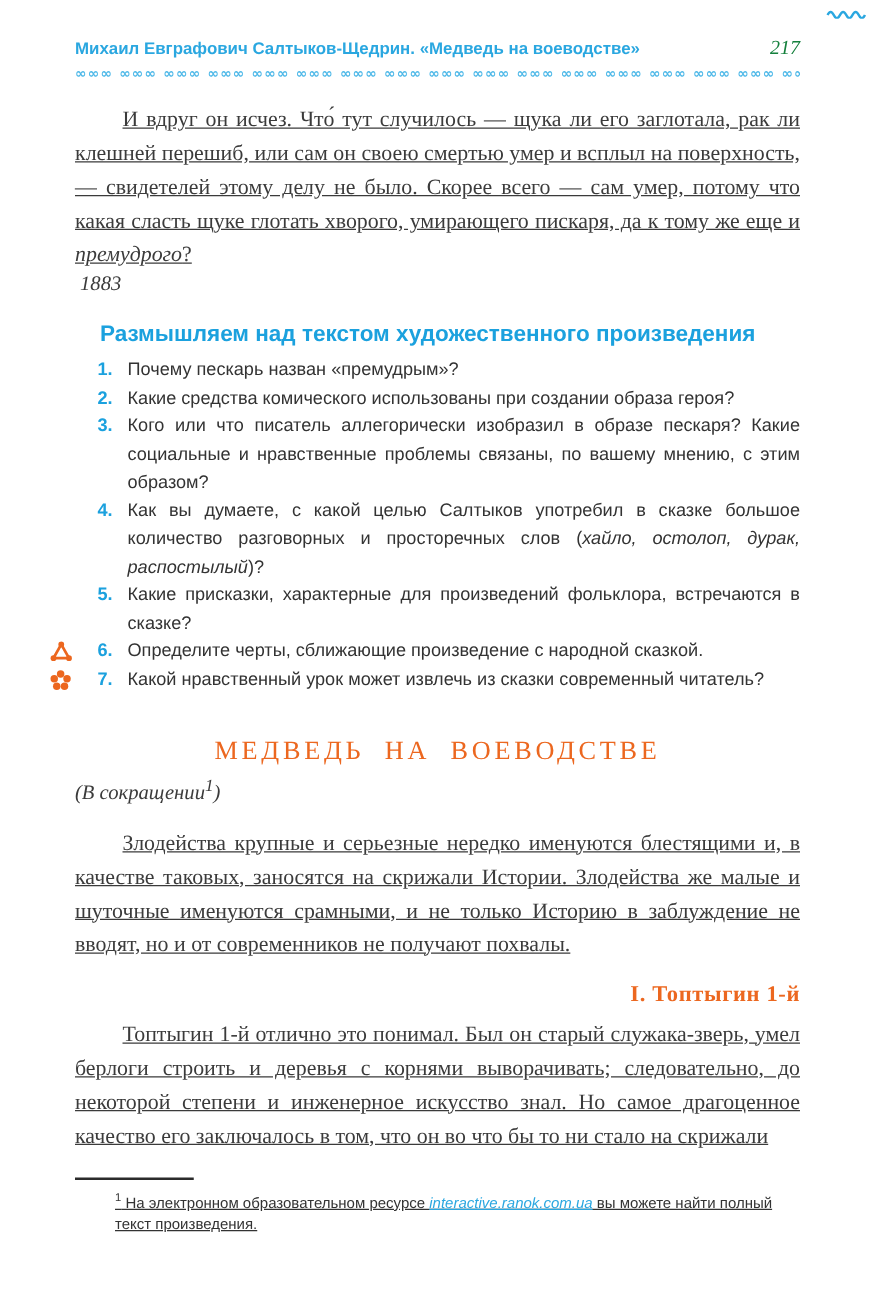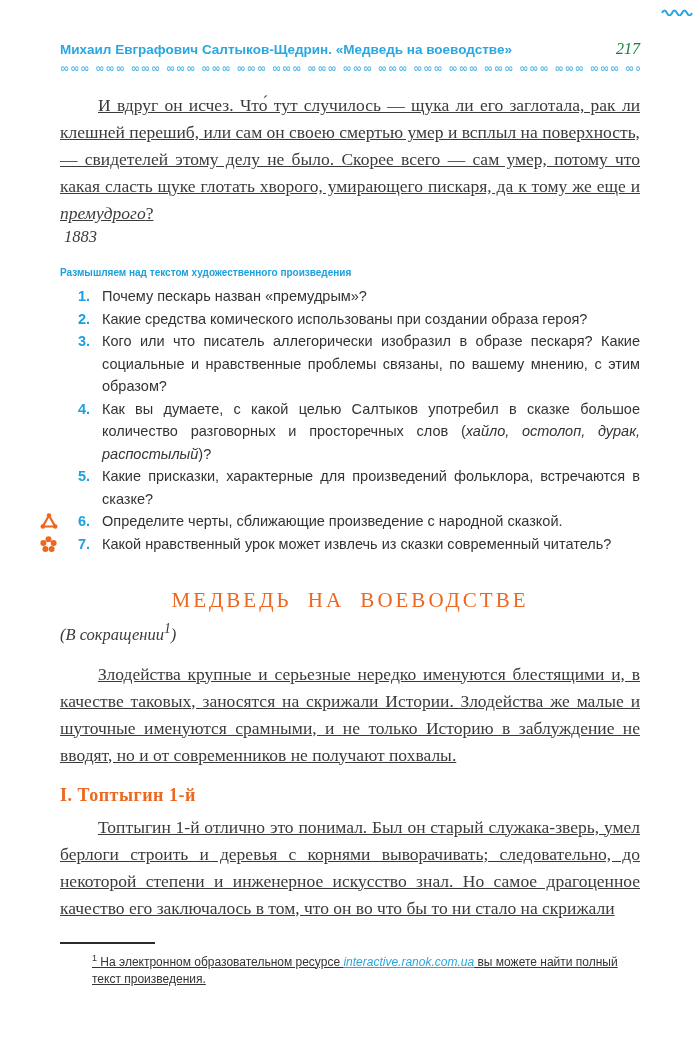--- a/index.html
+++ b/index.html
@@ -2,62 +2,62 @@
 <html><head>
 <meta charset="utf-8">
 <style>
   html,body{margin:0;padding:0;background:#e9e9e9;}
   .page{
     width:700px;height:1051px;background:#ffffff;position:relative;overflow:hidden;
     font-family:"Liberation Serif", serif;color:#3b3b3b;box-sizing:border-box;
     padding:0 60px;
   }
   
-  .running-row{display:flex;justify-content:space-between;align-items:baseline;margin-top:40px;text-align:right;}
+  .running-row{display:flex;justify-content:space-between;align-items:baseline;margin-top:30px;text-align:right;}
   .running-title{
     font-family:"Liberation Sans", sans-serif;font-size:13.5px;color:#2aa7e0;font-weight:bold;
   }
   .page-number{font-family:"Liberation Serif", serif;font-size:16px;color:#15803d;font-style:italic;}
   .chain-border{
     margin-top:4px;height:14px;overflow:hidden;white-space:nowrap;
     color:#4db8e8;font-family:"DejaVu Sans", sans-serif;font-size:11px;font-weight:bold;
     letter-spacing:1px;line-height:14px;
   }
   
   .para{
     font-size:17.5px;line-height:27px;text-align:justify;margin:0;text-decoration:underline;
   }
   .para.first{margin-top:16px;}
   .para .indent{display:inline-block;width:38px;}
   .year{font-style:italic;font-size:16.5px;margin-top:0;margin-left:4px;}
   
   .q-heading{
-    font-family:"Liberation Sans", sans-serif;font-weight:bold;font-size:10px;
-    color:#1ba1de;margin-top:20px;
+    font-family:"Liberation Sans", sans-serif;font-weight:bold;font-size:18px;
+    color:#1ba1de;margin-top:20px;margin-left:20px;
   }
   .questions{margin-top:7px;margin-left:18px;}
   .q-item{
     display:flex;position:relative;
     font-family:"Liberation Sans", sans-serif;font-size:14.5px;line-height:22.5px;color:#333;
   }
   .q-num{
     width:24px;flex:0 0 24px;color:#1ba1de;font-weight:bold;
   }
   .q-text{flex:1;text-align:justify;}
   .q-icon{position:absolute;left:-38px;top:3px;width:18px;height:16px;}
   .q-icon svg{display:block;}
   .ital{font-style:italic;}
   
   .story-title{
     margin-top:33px;text-align:center;color:#ec671f;font-weight:normal;
     font-size:21px;letter-spacing:3px;word-spacing:8px;
   }
   .story-subtitle{text-align:left;font-style:italic;font-size:16.5px;margin-top:8px;}
   .chapter-heading{
-    margin-top:16px;text-align:left;color:#ec671f;font-weight:bold;font-size:18px;
+    margin-top:16px;text-align:right;color:#ec671f;font-weight:bold;font-size:18px;
     letter-spacing:0.5px;
   }
   
   .footnote-rule{border:none;border-top:2px solid #2b2b2b;width:95px;margin:20px 0 6px 0;}
   .footnote{
     font-family:"Liberation Sans", sans-serif;font-size:12px;line-height:17px;color:#333;
     margin-left:32px;width:540px;text-decoration:underline;
   }
   .footnote sup{font-size:9px;}
   .footnote-link{color:#2aa7e0;font-style:italic;text-decoration:underline;cursor:pointer;}

